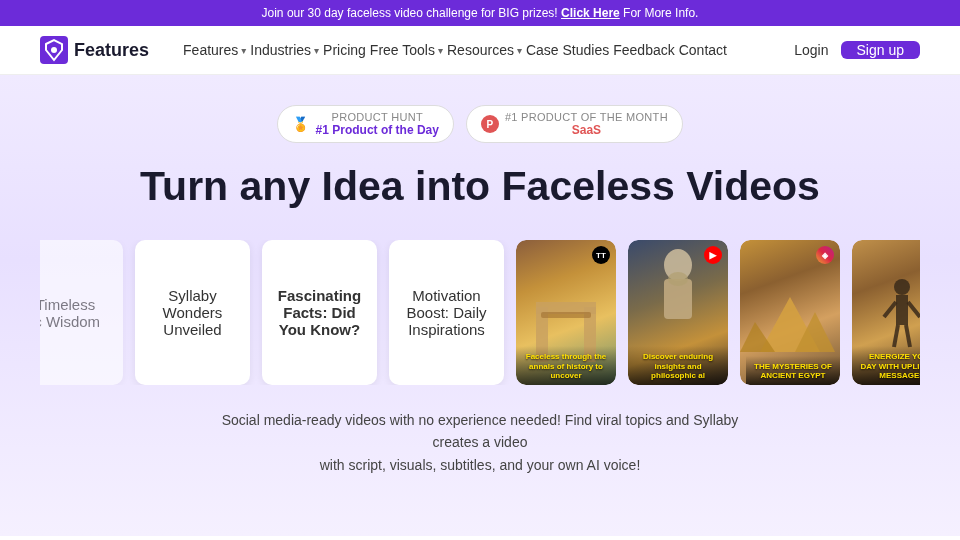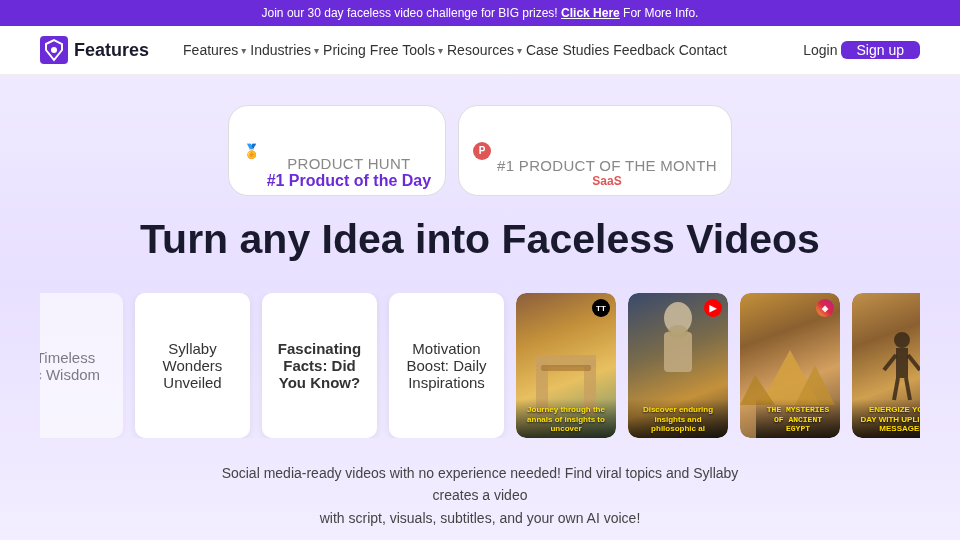--- a/index.html
+++ b/index.html
@@ -48,21 +48,21 @@
       color: #333;
       cursor: pointer;
       display: flex;
       align-items: center;
       gap: 3px;
     }
     .nav-link .chevron { font-size: 10px; color: #666; }
     .nav-actions {
       display: flex;
       align-items: center;
-      gap: 3px;
+      gap: 12px;
     }
     .login-btn {
       font-size: 14px;
       color: #333;
       cursor: pointer;
       background: none;
       border: none;
     }
     .signup-btn {
       background: #6c2bd9;
@@ -103,22 +103,22 @@
       color: white; 
       border-radius: 50%; 
       width: 18px; 
       height: 18px; 
       display: flex; 
       align-items: center; 
       justify-content: center; 
       font-size: 10px; 
       font-weight: bold;
     }
-    .badge-label { font-size: 15px; color: #888; text-transform: uppercase; letter-spacing: 0.3px; margin-top: 44px; }
-    .badge-value { font-size: 16px; font-weight: 700; color: #6c2bd9; }
+    .badge-label { font-size: 11px; color: #888; text-transform: uppercase; letter-spacing: 0.3px; }
+    .badge-value { font-size: 12px; font-weight: 700; color: #6c2bd9; }
     .badge-value-red { font-size: 12px; font-weight: 700; color: #e05555; }
 
     .hero-title {
       font-size: 41px;
       font-weight: 700;
       color: #1a1a2e;
       margin-bottom: 30px;
     }
 
     
@@ -325,21 +325,21 @@
       <div class="card-video-inner vid1-bg">
         <div class="video-bg">
 
           <svg width="70" height="90" viewBox="0 0 70 90" style="position:absolute;bottom:18px;left:50%;transform:translateX(-50%)">
             <rect x="5" y="30" width="12" height="55" fill="#c8a060" opacity="0.8"></rect>
             <rect x="53" y="30" width="12" height="55" fill="#c8a060" opacity="0.8"></rect>
             <rect x="5" y="25" width="60" height="12" fill="#c8a060" opacity="0.8"></rect>
             <rect x="10" y="35" width="50" height="6" rx="2" fill="#a07030" opacity="0.6"></rect>
           </svg>
           <div style="position:absolute;bottom:0;left:0;right:0;background:linear-gradient(transparent,rgba(0,0,0,0.7));padding:6px 4px 4px;">
-            <div class="video-caption">Journey through the annals of insights to uncover</div>
+            <div class="video-caption">Faceless through the annals of history to uncover</div>
           </div>
         </div>
         <span class="social-badge tiktok-badge" style="font-size:8px;border-radius:9px;">TT</span>
       </div>
     </div>
 
     <div class="card-video">
       <div class="card-video-inner vid2-bg">
         <svg width="60" height="100" viewBox="0 0 60 100" style="position:absolute;top:5px;left:50%;transform:translateX(-50%)">
 
@@ -355,21 +355,21 @@
       </div>
     </div>
 
     <div class="card-video">
       <div class="card-video-inner vid3-bg">
         <svg width="100" height="80" viewBox="0 0 100 80" style="position:absolute;bottom:18px;left:0">
           <polygon points="50,10 80,65 20,65" fill="#d4a040" opacity="0.9"></polygon>
           <polygon points="75,25 95,65 55,65" fill="#c09030" opacity="0.8"></polygon>
           <polygon points="15,35 35,65 0,65" fill="#b08020" opacity="0.7"></polygon>
         </svg>
-        <div style="position:absolute;bottom:0;left:16px;right:0;background:linear-gradient(transparent,rgba(0,0,0,0.75));padding:6px 4px 4px;font-family:Liberation Mono, monospace;">
+        <div style="position:absolute;bottom:0;left:6px;right:0;background:linear-gradient(transparent,rgba(0,0,0,0.75));padding:6px 4px 4px;">
           <div class="video-caption">THE MYSTERIES OF ANCIENT EGYPT</div>
         </div>
         <span class="social-badge instagram-badge" style="font-size:8px;">◈</span>
       </div>
     </div>
 
     <div class="card-video">
       <div class="card-video-inner vid4-bg">
         <svg width="80" height="100" viewBox="0 0 80 100" style="position:absolute;bottom:18px;left:50%;transform:translateX(-50%)">
 

